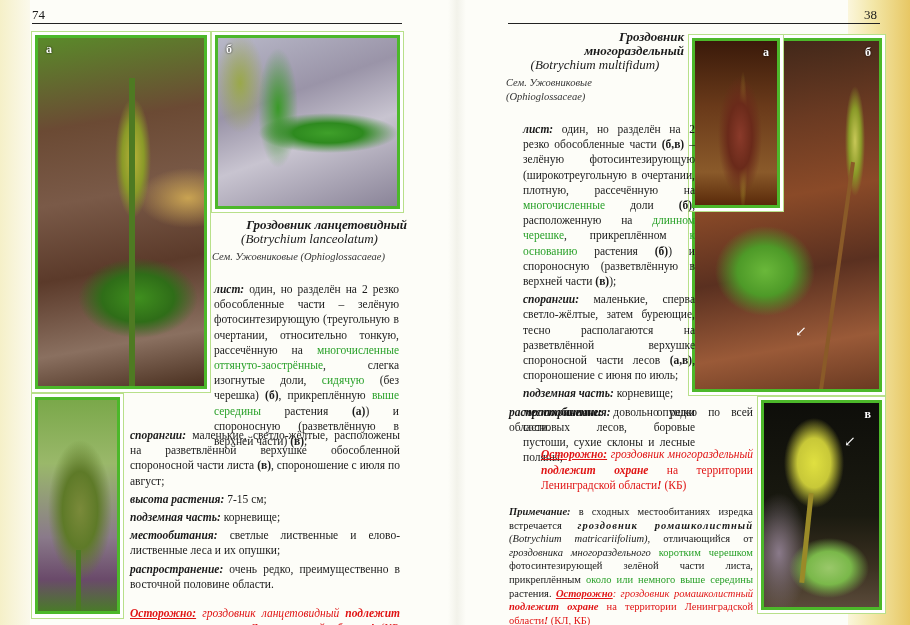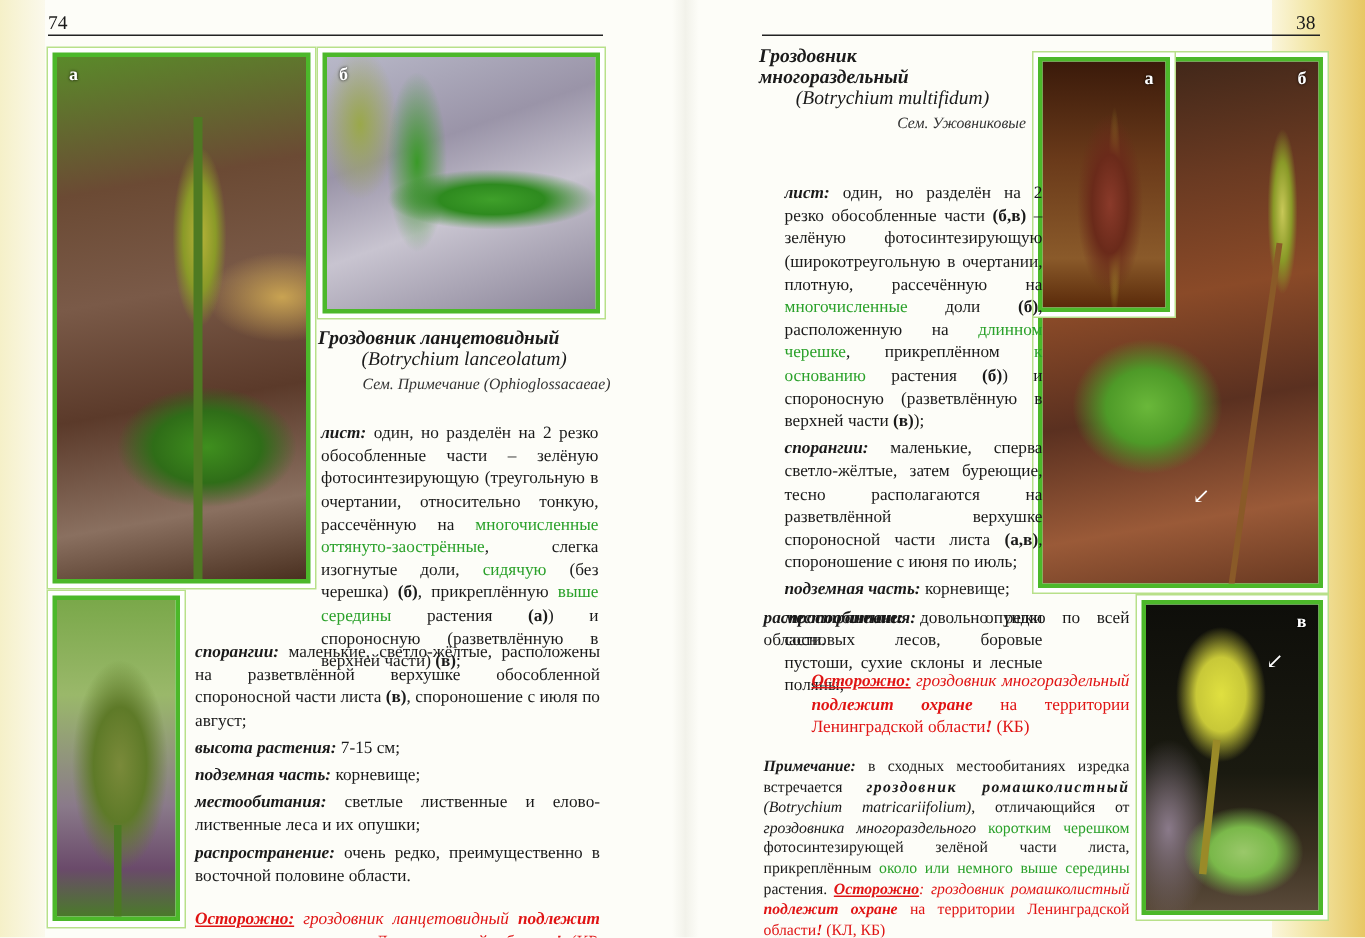--- a/index.html
+++ b/index.html
@@ -7,23 +7,23 @@
   .spread{position:absolute;left:0;top:0;width:910px;height:625px;}
   .leftedge{position:absolute;left:0;top:0;width:30px;height:625px;background:linear-gradient(90deg,#f5f0c8,#fbf9ec);}
   .rightedge{position:absolute;right:0;top:0;width:62px;height:625px;background:linear-gradient(90deg,#fbf6dc 0%,#f3e7a8 40%,#e7c764 100%);}
   .gutter{position:absolute;left:448px;top:0;width:18px;height:625px;background:linear-gradient(90deg,#fdfdf8,#f2f2ea 50%,#fdfdf8);}
   .pagenum{position:absolute;font-size:13px;top:7px;}
   .rule{position:absolute;height:1px;background:#222;top:23px;}
   .frame{position:absolute;border:1px solid #b8e08a;background:#fff;padding:3px;box-sizing:border-box;}
   .photo{position:absolute;border:3px solid #4cb82a;box-sizing:border-box;overflow:hidden;}
   .plabel{position:absolute;top:4px;right:8px;color:#fff;font-weight:bold;font-size:12px;text-shadow:0 0 2px #000;}
   .plabel.l{left:8px;right:auto;}
-  .title{font-weight:bold;font-style:italic;font-size:13px;text-align:left;line-height:14px;}
+  .title{font-weight:bold;font-style:italic;font-size:13px;text-align:right;line-height:14px;}
   .latin{font-style:italic;font-size:13px;text-align:center;line-height:14px;}
-  .fam{font-style:italic;font-size:10.5px;text-align:right;color:#333;line-height:14px;}
+  .fam{font-style:italic;font-size:10.5px;text-align:left;color:#333;line-height:14px;}
   .text{position:absolute;font-size:11.5px;line-height:15.2px;text-align:justify;}
   .text p{margin:0 0 3px 0;}
   .k{font-weight:bold;font-style:italic;}
   .g{color:#2aa12a;}
   .r{color:#e01414;}
   .ri{color:#e01414;font-style:italic;}
   .rb{color:#e01414;font-weight:bold;font-style:italic;}
   .ru{color:#e01414;font-weight:bold;font-style:italic;text-decoration:underline;}
   .b{font-weight:bold;}
   .it{font-style:italic;}
@@ -65,21 +65,21 @@
     <div class="photo" style="left:3px;top:3px;width:85px;height:217px;background:
       radial-gradient(ellipse 32px 70px at 42px 110px,#7a8a3a 0,#5e7a28 55%,transparent 100%),
       linear-gradient(180deg,#7aa84a 0%,#9ab86a 30%,#8a7a8a 65%,#6a4a6a 85%,#4a7a2a 100%);">
       <div style="position:absolute;left:38px;top:150px;width:5px;height:65px;background:#4a7a22;"></div>
     </div>
   </div>
 
   <div style="position:absolute;left:212px;top:218px;width:195px;">
     <div class="title">Гроздовник ланцетовидный</div>
     <div class="latin">(Botrychium lanceolatum)</div>
-    <div class="fam" style="margin-top:4px;">Сем. Примечание (Ophioglossacaeae)</div>
+    <div class="fam" style="margin-top:4px;">Сем. Ужовниковые (Ophioglossacaeae)</div>
   </div>
 
   <div class="text" style="left:214px;top:282px;width:185px;">
     <p><span class="k">лист:</span><span> один, но разделён на 2 резко обособленные части – зелёную фотосинтезирующую (треугольную в очертании, относительно тонкую, рассечённую на </span><span class="g">многочисленные оттянуто-заострённые</span><span>, слегка изогнутые доли, </span><span class="g">сидячую</span><span> (без черешка) </span><span class="b">(б)</span><span>, прикреплённую </span><span class="g">выше середины</span><span> растения </span><span class="b">(а)</span><span>) и спороносную (разветвлённую в верхней части) </span><span class="b">(в)</span><span>;</span></p>
   </div>
 
   <div class="text" style="left:130px;top:428px;width:270px;">
     <p><span class="k">спорангии:</span><span> маленькие, светло-жёлтые, расположены на разветвлённой верхушке обособленной спороносной части листа </span><span class="b">(в)</span><span>, спороношение с июля по август;</span></p>
     <p><span class="k">высота растения:</span><span> 7-15 см;</span></p>
     <p><span class="k">подземная часть:</span><span> корневище;</span></p>
@@ -89,20 +89,21 @@
   </div>
 
   <div class="pagenum" style="left:864px;">38</div>
   <div class="rule" style="left:508px;width:372px;"></div>
 
   <div style="position:absolute;left:506px;top:30px;width:178px;">
     <div class="title">Гроздовник</div>
     <div class="title">многораздельный</div>
     <div class="latin">(Botrychium multifidum)</div>
     <div class="fam" style="margin-top:4px;">Сем. Ужовниковые</div>
+    <div class="fam">(Ophioglossaceae)</div>
   </div>
 
   <div class="frame" style="left:688px;top:34px;width:198px;height:362px;">
     <div class="photo" style="left:3px;top:3px;width:190px;height:354px;background:
       radial-gradient(ellipse 50px 45px at 70px 230px,#6ab83a 0,#4e9a28 55%,transparent 100%),
       radial-gradient(ellipse 10px 55px at 160px 100px,#c8c858 0,#8a9a28 60%,transparent 100%),
       linear-gradient(170deg,#3a2418 0%,#6a3a22 25%,#8a4a28 45%,#5a3020 65%,#9a5a38 85%,#6a3a22 100%);">
       <div style="position:absolute;left:140px;top:120px;width:4px;height:230px;background:#8a5a28;transform:rotate(8deg);"></div>
       <span class="plabel">б</span>
       <span style="position:absolute;left:100px;top:282px;color:#fff;font-size:14px;">↙</span>
@@ -125,21 +126,21 @@
       radial-gradient(ellipse 30px 60px at 15px 150px,#8a7a8a 0,transparent 100%),
       linear-gradient(180deg,#0e0e0a 0%,#1a1a10 55%,#3a3020 80%,#5a4a3a 100%);">
       <div style="position:absolute;left:40px;top:90px;width:5px;height:90px;background:#9a8a28;transform:rotate(6deg);"></div>
       <span class="plabel">в</span>
       <span style="position:absolute;left:80px;top:30px;color:#fff;font-size:14px;">↙</span>
     </div>
   </div>
 
   <div class="text" style="left:523px;top:122px;width:172px;">
     <p><span class="k">лист:</span><span> один, но разделён на 2 резко обособленные части </span><span class="b">(б,в)</span><span> – зелёную фотосинтезирующую (ширoкотреугольную в очертании, плотную, рассечённую на </span><span class="g">многочисленные</span><span> доли </span><span class="b">(б)</span><span>, расположенную на </span><span class="g">длинном черешке</span><span>, прикреплённом </span><span class="g">к основанию</span><span> растения </span><span class="b">(б)</span><span>) и спороносную (разветвлённую в верхней части </span><span class="b">(в)</span><span>);</span></p>
-    <p><span class="k">спорангии:</span><span> маленькие, сперва светло-жёлтые, затем буреющие, тесно располагаются на разветвлённой верхушке спороносной части листа </span><span class="b">(а,в)</span><span>, спороношение с июня по июль;</span></p>
+    <p><span class="k">спорангии:</span><span> маленькие, сперва светло-жёлтые, затем буреющие, тесно располагаются на разветвлённой верхушке спороносной части лесов </span><span class="b">(а,в)</span><span>, спороношение с июня по июль;</span></p>
     <p><span class="k">подземная часть:</span><span> корневище;</span></p>
     <p><span class="k">местообитания:</span><span> опушки сосновых лесов, боровые пустоши, сухие склоны и лесные поляны;</span></p>
   </div>
 
   <div class="text" style="left:509px;top:405px;width:244px;">
     <p><span class="k">распространение:</span><span> довольно редко по всей области.</span></p>
     <p style="margin-top:12px;margin-left:32px;"><span class="ru">Осторожно:</span><span class="ri"> гроздовник многораздельный </span><span class="rb">подлежит охране</span><span class="r"> на территории Ленинградской области</span><span class="rb">!</span><span class="r"> (КБ)</span></p>
   </div>
 
   <div class="text" style="left:509px;top:505px;width:244px;font-size:10.5px;line-height:13.6px;">

